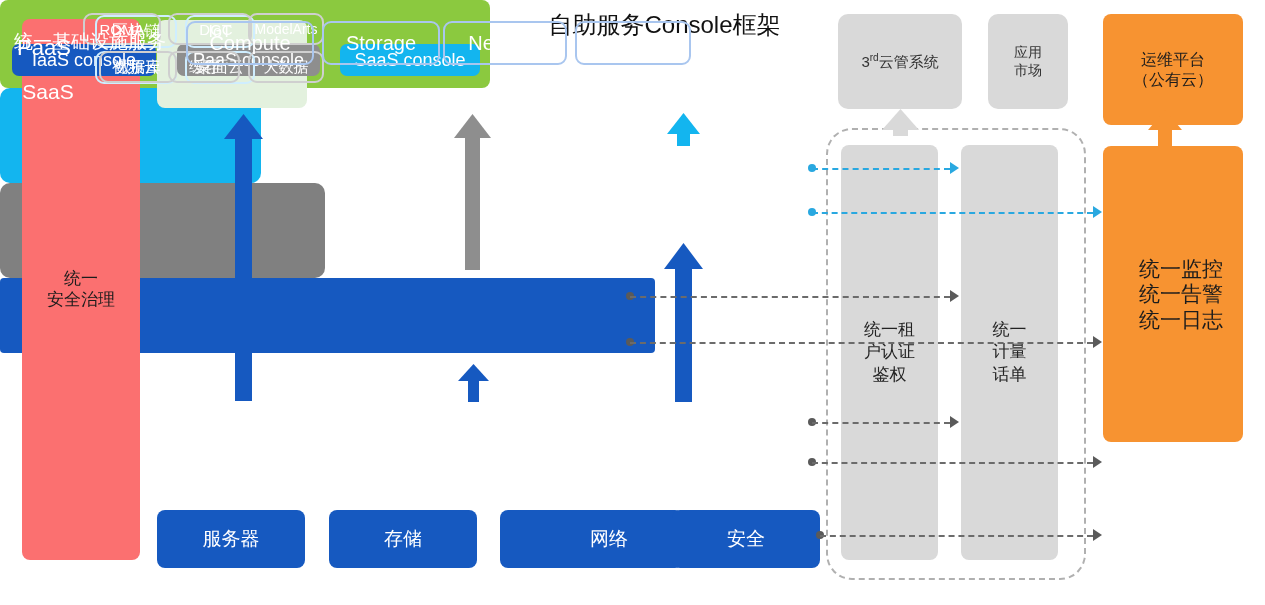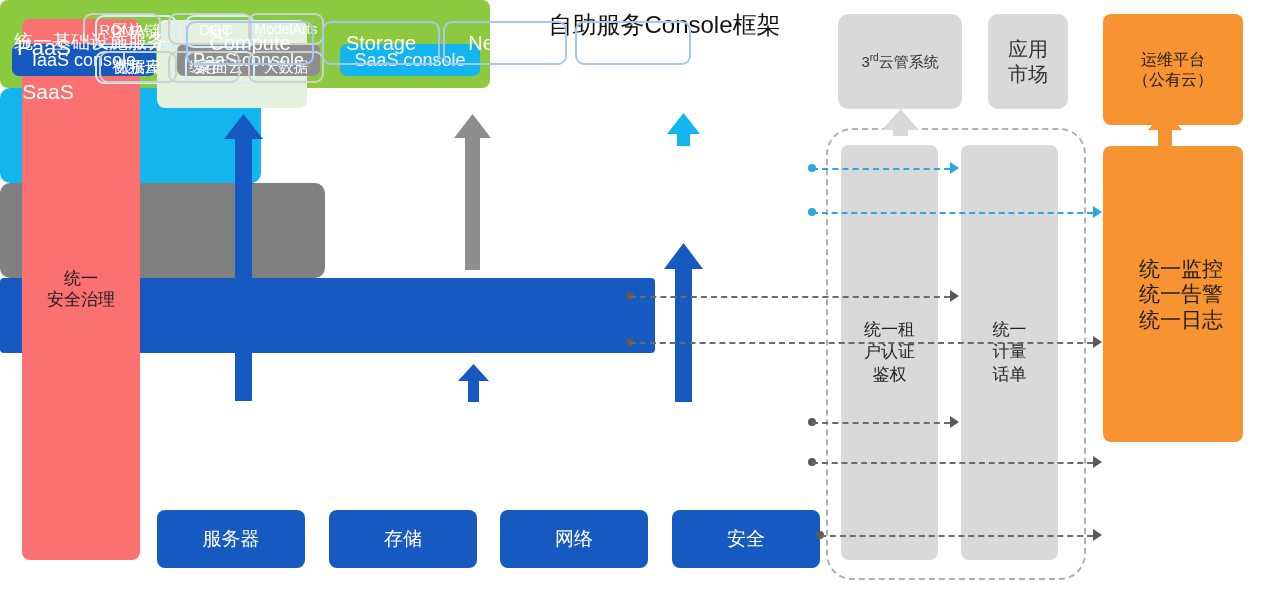--- a/index.html
+++ b/index.html
@@ -25,21 +25,21 @@
   .cpill{position:absolute;top:44px;height:32px;border-radius:7px;color:#fff;
          font-size:18px;display:flex;align-items:center;justify-content:center;}
   #iaas-console{left:12px;width:144px;background:#1659c0;}
   #paas-console{left:177px;width:143px;background:#8e8e8e;}
   #saas-console{left:340px;width:140px;background:#13b5ef;}
 
   
   #third{left:838px;top:14px;width:124px;height:95px;background:#d9d9d9;
          border-radius:10px;font-size:15px;color:#333;}
   #market{left:988px;top:14px;width:80px;height:95px;background:#d9d9d9;
-          border-radius:10px;font-size:20px;color:#333;}
+          border-radius:10px;font-size:14px;color:#333;}
   #ops-top{left:1103px;top:14px;width:140px;height:111px;background:#f79331;
            border-radius:8px;font-size:16px;color:#1c1c1c;}
 
   
   #saas{left:551px;top:145px;width:261px;height:95px;background:#13b5ef;
         border-radius:10px;display:block;}
   #saas .blabel{position:absolute;left:12px;top:0;height:95px;width:72px;
         display:flex;align-items:center;justify-content:center;color:#fff;font-size:21px;margin-top:44px;}
   .spill{position:absolute;border:2px solid #cfeeff;border-radius:9px;color:#fff;
          font-size:16px;display:flex;align-items:center;justify-content:center;height:29px;}
@@ -72,21 +72,21 @@
   #i-compute{left:186px;width:124px;}
   #i-storage{left:322px;width:114px;}
   #i-network{left:443px;width:120px;}
   #i-cce{left:575px;width:112px;}
 
   
   .hwbox{position:absolute;top:510px;height:58px;background:#1659c0;border-radius:8px;
          color:#fff;font-size:19px;display:flex;align-items:center;justify-content:center;}
   #hw-0{left:157px;width:148px;}
   #hw-1{left:329px;width:148px;}
-  #hw-2{left:500px;width:148px;}
+  #hw-2{left:500px;width:148px;padding-left:35px;}
   #hw-3{left:672px;width:148px;}
 
   
   #ops-panel{left:1103px;top:146px;width:140px;height:296px;background:#f79331;
              border-radius:8px;font-size:21px;color:#1c1c1c;padding-left:16px;}
 
   
   #dashed-zone{position:absolute;left:826px;top:128px;width:260px;height:452px;
        border:2px dashed #b0b0b0;border-radius:26px;box-sizing:border-box;}
 

